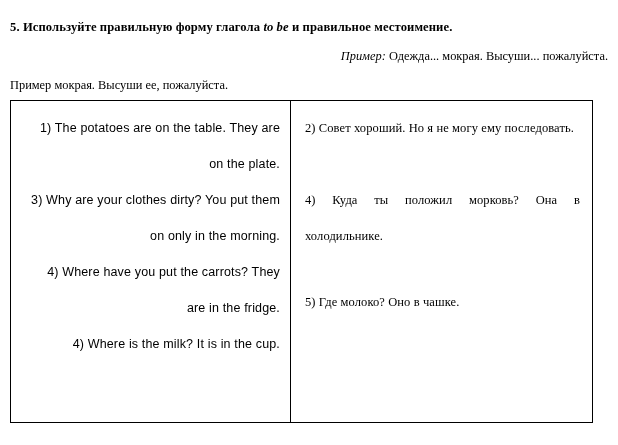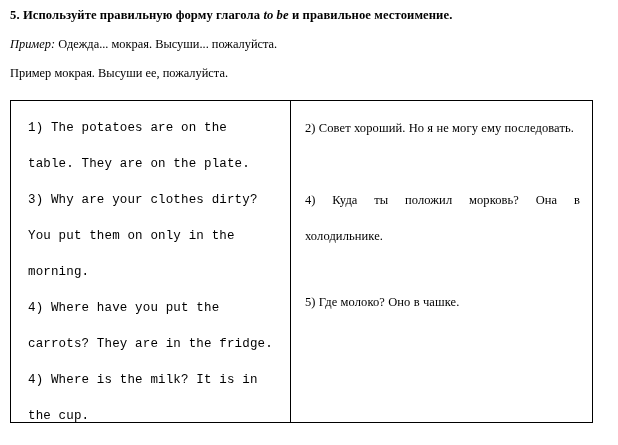--- a/index.html
+++ b/index.html
@@ -29,33 +29,34 @@
     left: 10px;
     top: 0px;
     width: 598px;
   }
 
   .task-title {
     font-size: 12.6px;
     font-weight: bold;
     line-height: 1;
     letter-spacing: 0.1px;
-    padding-top: 9px;
+    padding-top: 21px;
     white-space: nowrap;
   }
   .task-title .ital {
     font-style: italic;
     font-weight: bold;
   }
 
   .example-line {
     font-size: 12.4px;
     line-height: 1;
     padding-top: 16px;
     white-space: nowrap;
+    text-align: right;
   }
   .example-line .ital {
     font-style: italic;
   }
 
   .answer-line {
     font-size: 12.4px;
     line-height: 1;
     padding-top: 17px;
     white-space: nowrap;
@@ -91,22 +92,23 @@
     padding: 9px 12px 0 14px;
   }
 
   .ans {
     font-size: 12.5px;
     line-height: 36px;
     margin: 0;
   }
 
   .col-left .ans {
-    font-family: Liberation Mono, monospace;
+    font-family: Liberation Sans, sans-serif;
     letter-spacing: 0.15px;
+    text-align: right;
   }
 
   .col-right .ans {
     font-family: "Liberation Serif", "DejaVu Serif", serif;
     letter-spacing: 0.1px;
   }
 
   .col-right .ans.justify {
     text-align: justify;
     text-align-last: left;

